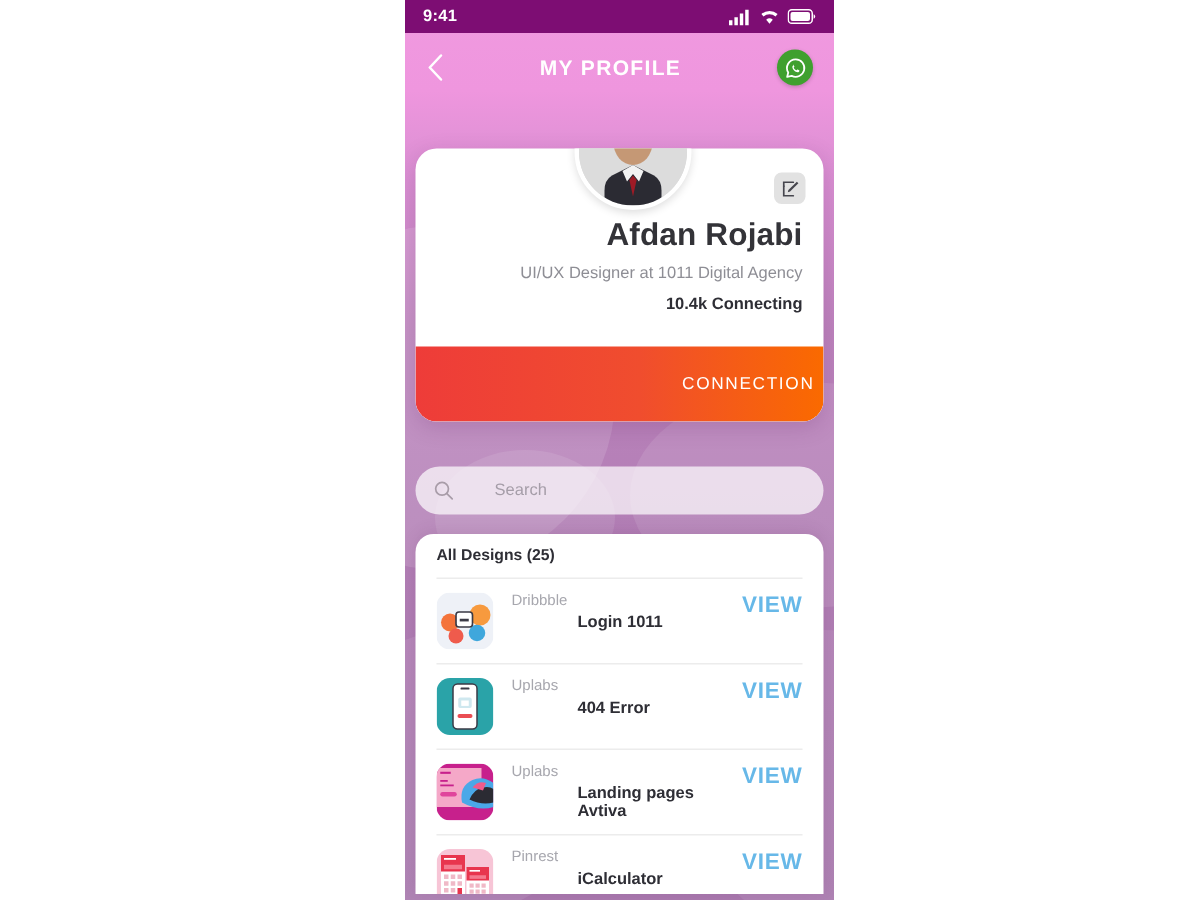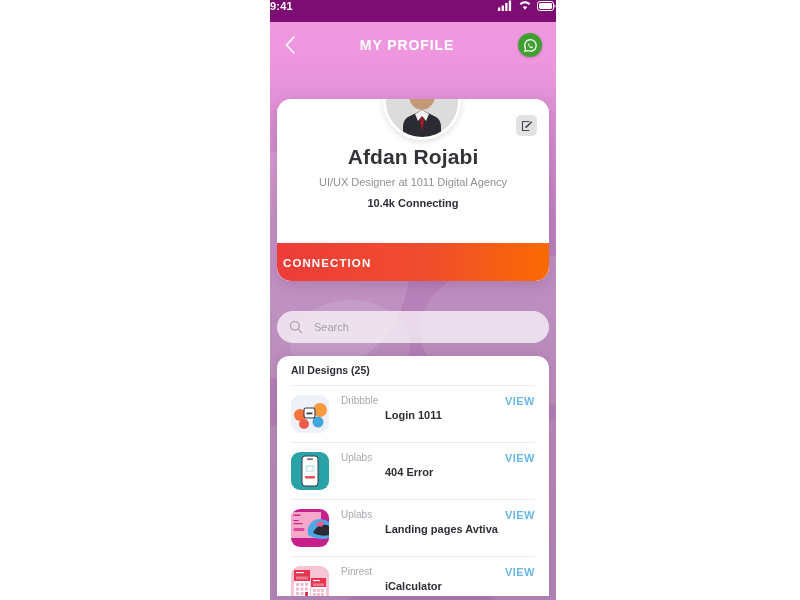--- a/index.html
+++ b/index.html
@@ -55,23 +55,23 @@
   .swirl.s5 { left: 20px; top: 300px; width: 120px; height: 90px; background: rgba(255,255,255,0.10); }
 
   
   #statusbar {
     position: absolute;
     left: 0; top: 0;
     width: 286px;
     height: 22px;
     background: #7d0d73;
     display: flex;
-    align-items: flex-start;
+    align-items: center;
     justify-content: space-between;
-    padding: 0 0;
+    padding: 0 12px;
     box-sizing: border-box;
     z-index: 20;
   }
   #status-time {
     color: #ffffff;
     font-size: 11px;
     font-weight: bold;
     letter-spacing: 0.2px;
   }
   .status-icons {
@@ -157,22 +157,22 @@
     height: 21px;
     border-radius: 5px;
     background: #e2e2e2;
     display: flex;
     align-items: center;
     justify-content: center;
     cursor: pointer;
     z-index: 13;
   }
   #card-inner {
-    padding: 46px 14px 24px 14px;
-    text-align: center;
+    padding: 46px 14px 12px 14px;
+    text-align: right;
   }
   #profile-name {
     font-size: 21px;
     font-weight: bold;
     color: #333338;
     letter-spacing: 0.1px;
     margin-bottom: 7px;
   }
   #profile-role {
     font-size: 11px;
@@ -181,28 +181,28 @@
   }
   #profile-connecting {
     font-size: 11px;
     font-weight: bold;
     color: #2e2e35;
     margin-bottom: 10px;
   }
   #connection-btn {
     display: block;
     width: 100%;
-    height: 38px;
+    height: 50px;
     line-height: 38px;
-    text-align: left;
+    text-align: right;
     border: none;
     background: linear-gradient(90deg, #ee3c39 0%, #f04d2e 55%, #fa6a00 100%);
     color: #ffffff;
     font-size: 11.5px;
-    font-weight: bold;
+    font-weight: normal;
     letter-spacing: 1.1px;
     cursor: pointer;
     font-family: "Liberation Sans", sans-serif;
     border-radius: 0 0 14px 14px;
   }
 
   
   #search-bar {
     position: absolute;
     left: 7px;
@@ -210,20 +210,21 @@
     width: 272px;
     height: 32px;
     border-radius: 16px;
     background: rgba(255,255,255,0.70);
     display: flex;
     align-items: center;
     padding: 0 12px;
     box-sizing: border-box;
     z-index: 10;
     cursor: text;
+    gap: 16px;
   }
   #search-input {
     border: none;
     outline: none;
     background: transparent;
     font-size: 11px;
     color: #6f6f78;
     margin-left: 9px;
     width: 210px;
     font-family: "Liberation Sans", sans-serif;
@@ -278,21 +279,21 @@
     margin-bottom: 3px;
   }
   .row-name {
     font-size: 11px;
     font-weight: bold;
     color: #2e2e35;
     padding-left: 44px;
   }
   .row-view {
     flex: 0 0 auto;
-    font-size: 11px;
+    font-size: 15px;
     font-weight: bold;
     letter-spacing: 0.5px;
     color: #67b8e8;
     cursor: pointer;
   }
 </style>
 </head>
 <body>
 
 <div id="canvas">

